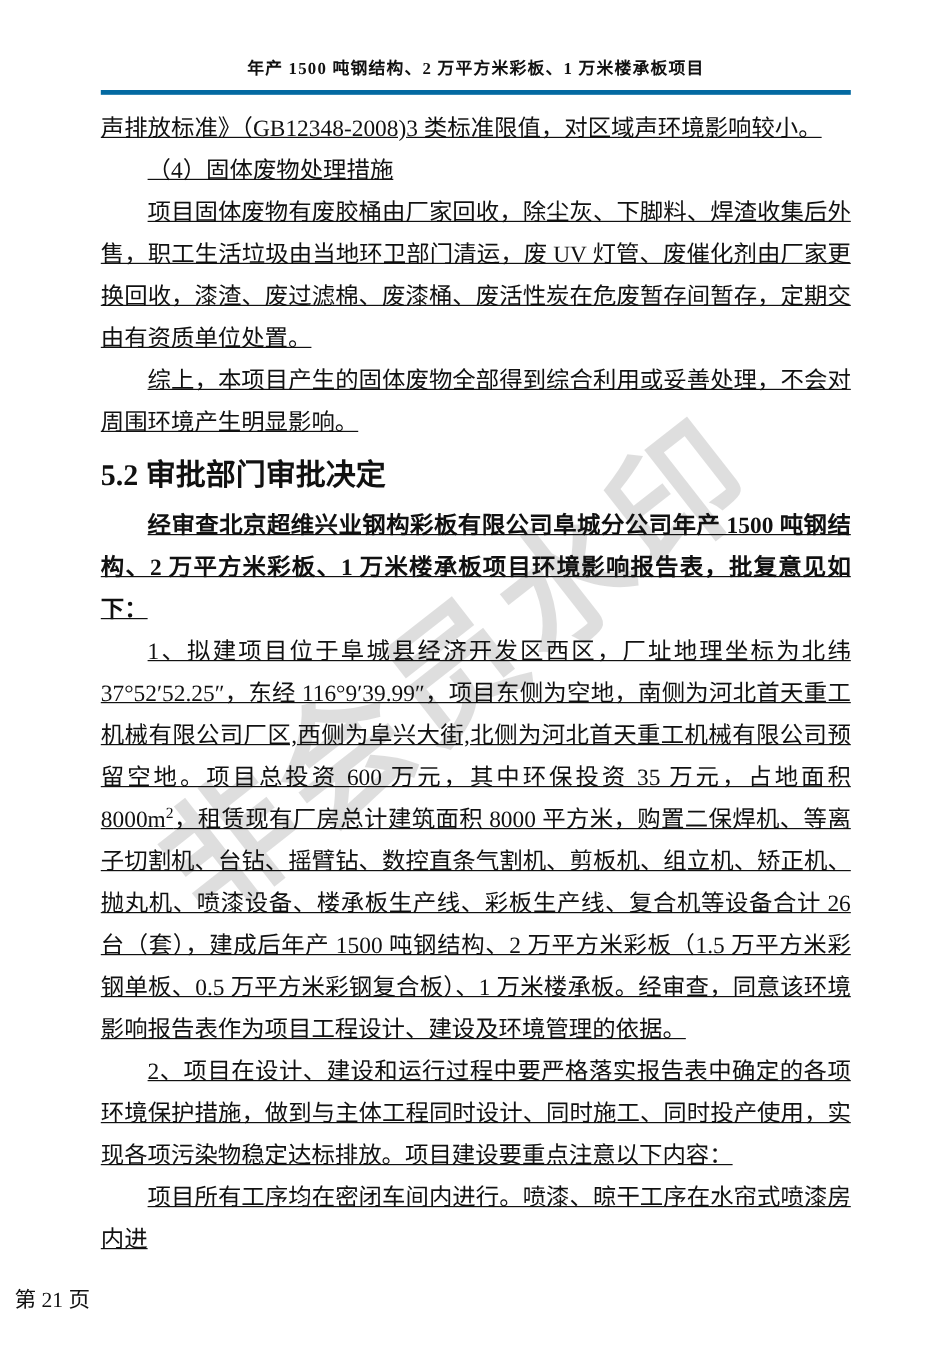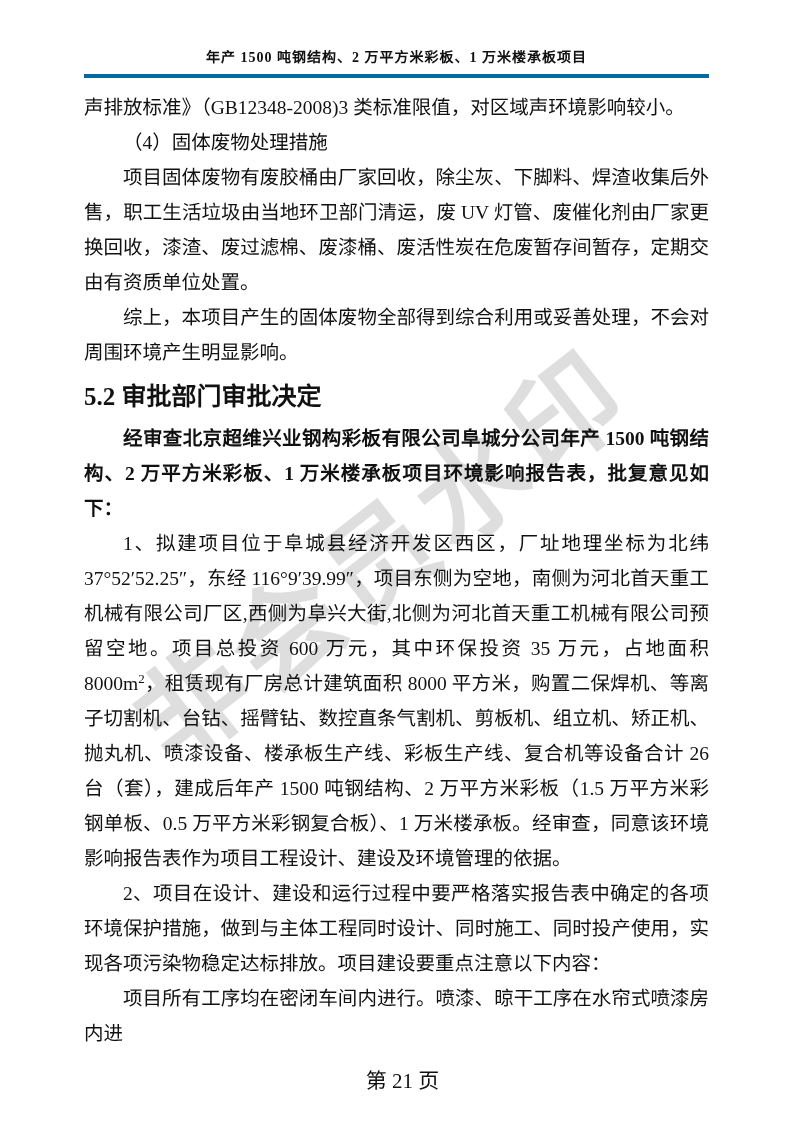--- a/index.html
+++ b/index.html
@@ -50,21 +50,21 @@
   .doc-body {
     position: absolute;
     top: 90px;
     left: 84px;
     right: 84px;
     z-index: 1;
     font-size: 19.5px;
     line-height: 35px;
     text-align: justify;
   }
-  .para { margin: 0; }
+  .para { margin: 0; text-decoration: underline; }
   .indent { text-indent: 2em; }
   .bold { font-weight: bold; }
   .heading-52 {
     font-size: 25px;
     font-weight: bold;
     margin: 9px 0 7px 0;
     line-height: 35px;
   }
   sub.chem {
     font-size: 13px;
@@ -72,22 +72,21 @@
   }
   sup.pow {
     font-size: 13px;
     line-height: 0;
   }
   .doc-footer {
     position: absolute;
     bottom: 28px;
     left: 12px;
     right: 0;
-    text-align: center;
-    font-size: 21px;
+    font-size: 18px;
     z-index: 1;
   }
 </style>
 </head>
 <body>
 
 <div class="page">
 
   <div class="watermark">非会员水印</div>
 

